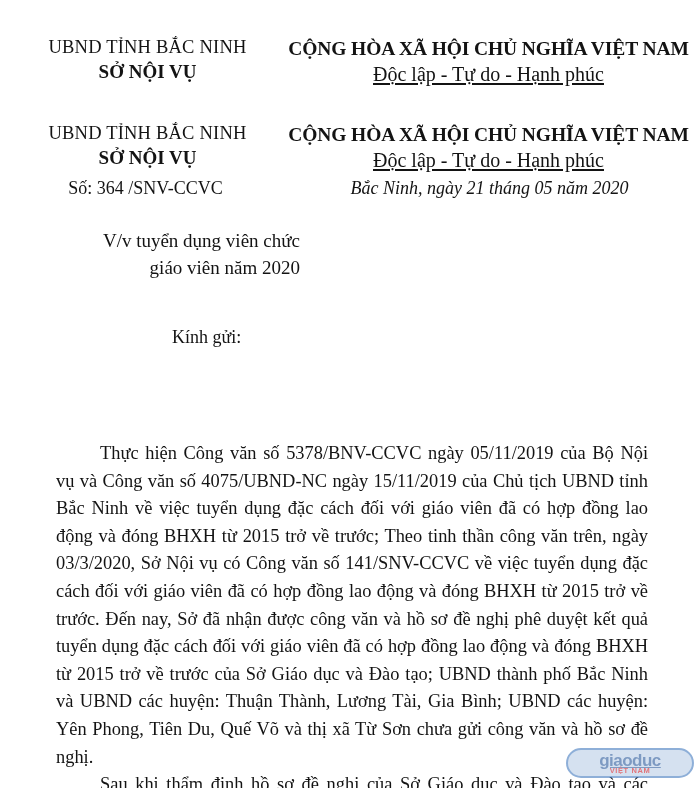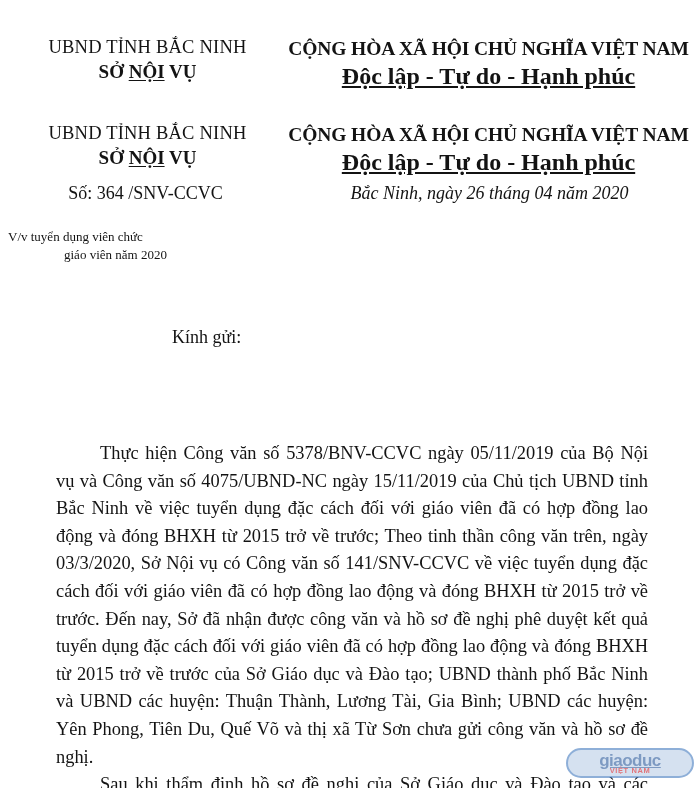--- a/index.html
+++ b/index.html
@@ -48,35 +48,34 @@
     line-height: 1.28;
     white-space: nowrap;
   }
   .org-line2 {
     font-size: 19px;
     font-weight: bold;
     line-height: 1.28;
     white-space: nowrap;
   }
   .org-line2 .ul {
-    text-decoration: underline;
     text-underline-offset: 2px;
   }
 
   .nation-line1 {
     font-size: 19.5px;
     font-weight: bold;
     line-height: 1.3;
     letter-spacing: -0.1px;
     white-space: nowrap;
     text-align: center;
   }
   .nation-line2 {
-    font-size: 24px;
-    font-weight: bold;
+    font-size: 20px;
+    font-weight: normal;
     line-height: 1.32;
     white-space: nowrap;
   }
   .nation-line2 span {
     text-decoration: underline;
     text-underline-offset: 2px;
   }
 
   
   #header-block-1 { position: absolute; left: 0; top: 36px; width: 700px; }
@@ -102,25 +101,25 @@
     font-style: italic;
     font-size: 18px;
     white-space: nowrap;
     padding-right: 6px;
     box-sizing: border-box;
   }
 
   
   #subject-block {
     position: absolute;
-    left: 8px;
+    left: 0;
     top: 228px;
     width: 300px;
-    text-align: left;
-    font-size: 13px;
+    text-align: right;
+    font-size: 19px;
     line-height: 1.42;
   }
   #subject-block div { white-space: nowrap; }
   .subj-l2 { padding-left: 8px; margin-left: 48px; }
 
   
   #recipients-block {
     position: absolute;
     left: 172px;
     top: 324px;
@@ -215,21 +214,21 @@
         <div class="org-line1">UBND TỈNH BẮC NINH</div>
         <div class="org-line2"><span>SỞ </span><span class="ul">NỘI</span><span> VỤ</span></div>
       </div>
       <div class="lh-right">
         <div class="nation-line1">CỘNG HÒA XÃ HỘI CHỦ NGHĨA VIỆT NAM</div>
         <div class="nation-line2"><span>Độc lập - Tự do - Hạnh phúc</span></div>
       </div>
     </div>
     <div class="numdate-row">
       <div class="doc-number">Số: 364  /SNV-CCVC</div>
-      <div class="doc-date">Bắc Ninh, ngày 26  tháng  04  năm 2020</div>
+      <div class="doc-date">Bắc Ninh, ngày 21  tháng  05  năm 2020</div>
     </div>
   </div>
 
   <div id="subject-block">
     <div class="subj-l1">V/v tuyển dụng viên chức</div>
     <div class="subj-l2">giáo viên năm 2020</div>
   </div>
 
   <div id="recipients-block">
     <div class="recip-title">Kính gửi:</div>

